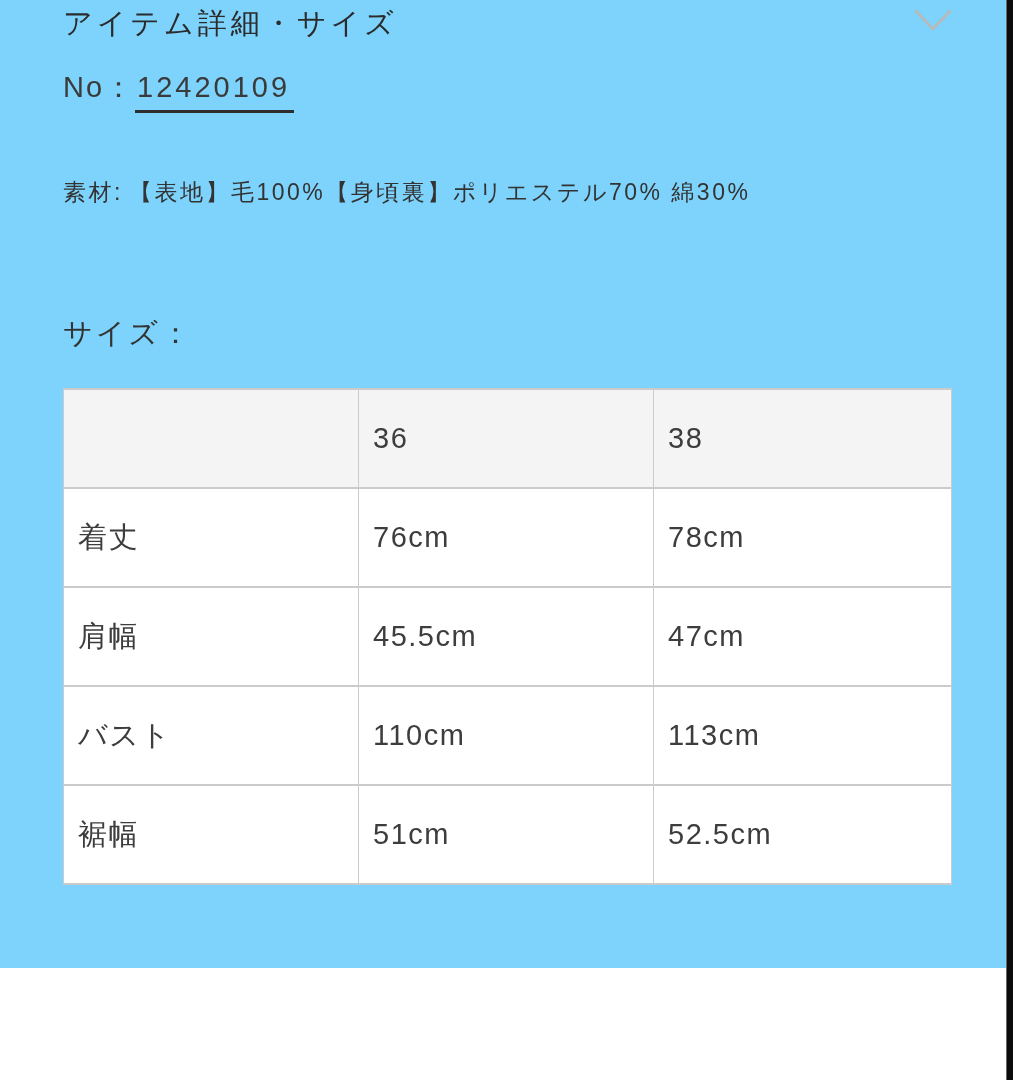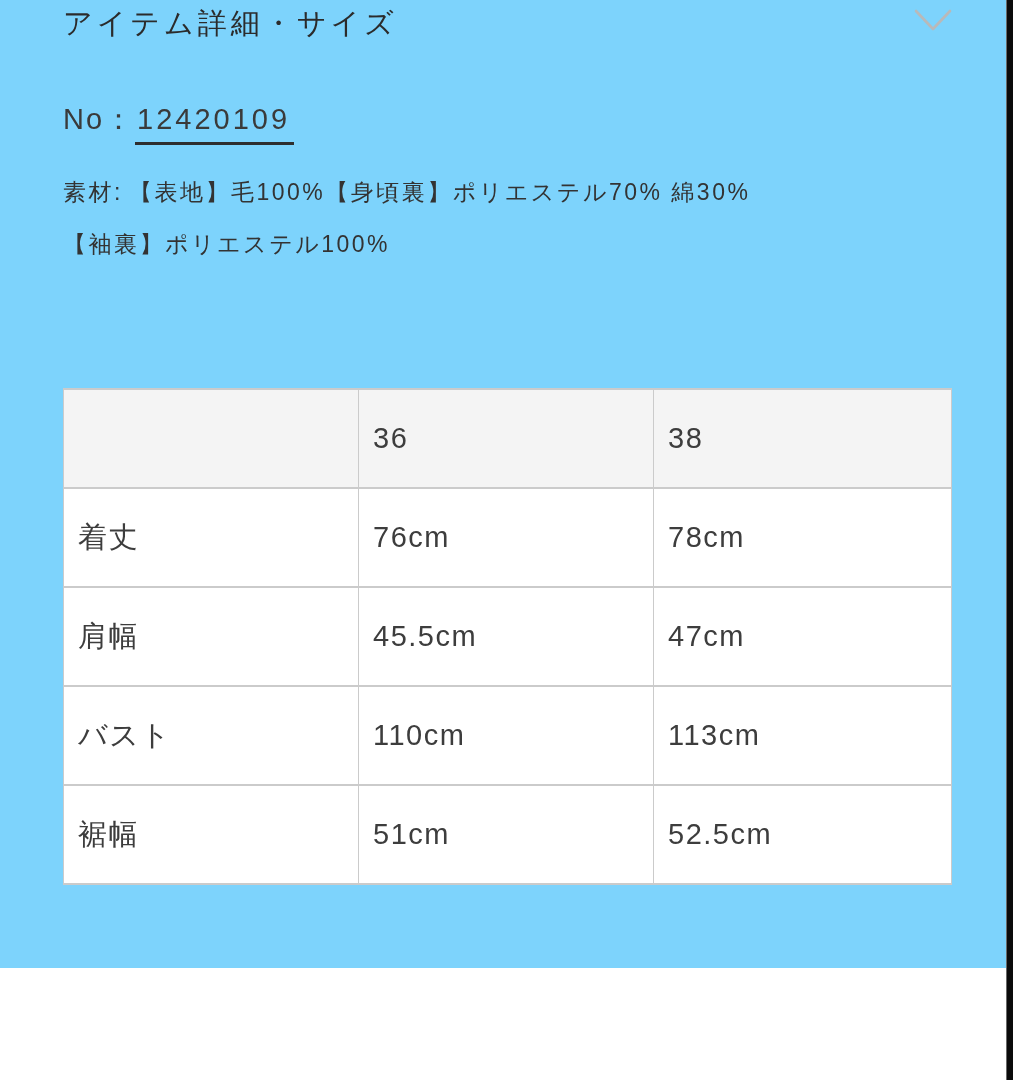--- a/index.html
+++ b/index.html
@@ -44,21 +44,21 @@
     position: absolute;
     top: 8px;
     right: 0;
     width: 38px;
     height: 26px;
   }
 
   
   .item-no {
     position: absolute;
-    top: 100px;
+    top: 68px;
     left: 63px;
     font-size: 29px;
     font-weight: 300;
     letter-spacing: 2px;
     color: #3a3a3a;
     white-space: nowrap;
   }
   .item-no .no-value {
     display: inline-block;
     border-bottom: 3px solid #2e2e2e;
@@ -147,23 +147,23 @@
   </div>
 
   <div class="item-no">
     <span>No：</span><span class="no-value">12420109</span>
   </div>
 
   <div class="material">
     <div>
       <span class="material-label">素材:</span><span>【表地】毛100%【身頃裏】ポリエステル70% 綿30%</span>
     </div>
-    <div>【袖裏】ポリエステル100%</div>
   </div>
 
+  <div class="size-heading">サイズ：</div>
 
   <table class="size-table">
     <colgroup>
         <col class="c1">
         <col class="c2">
         <col class="c3">
       </colgroup>
     <thead>
       <tr>
         <th></th>

